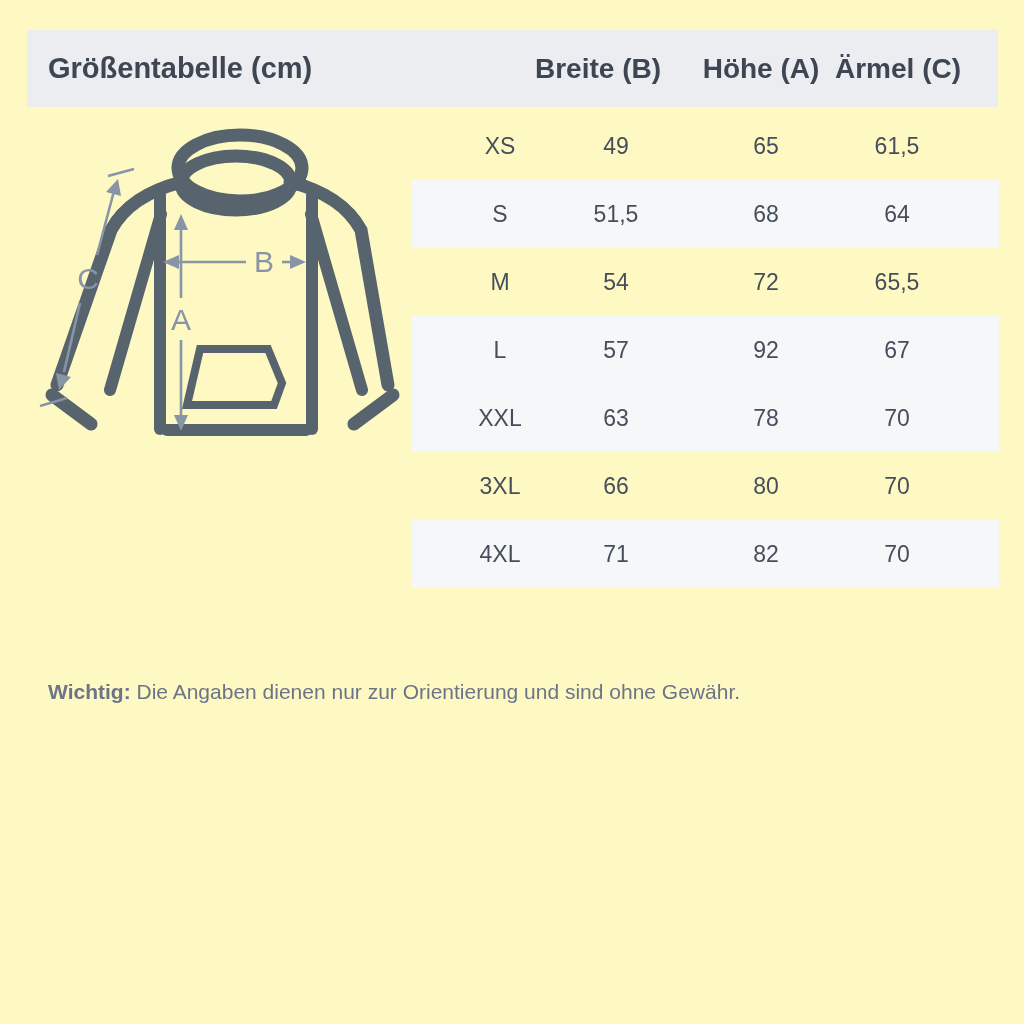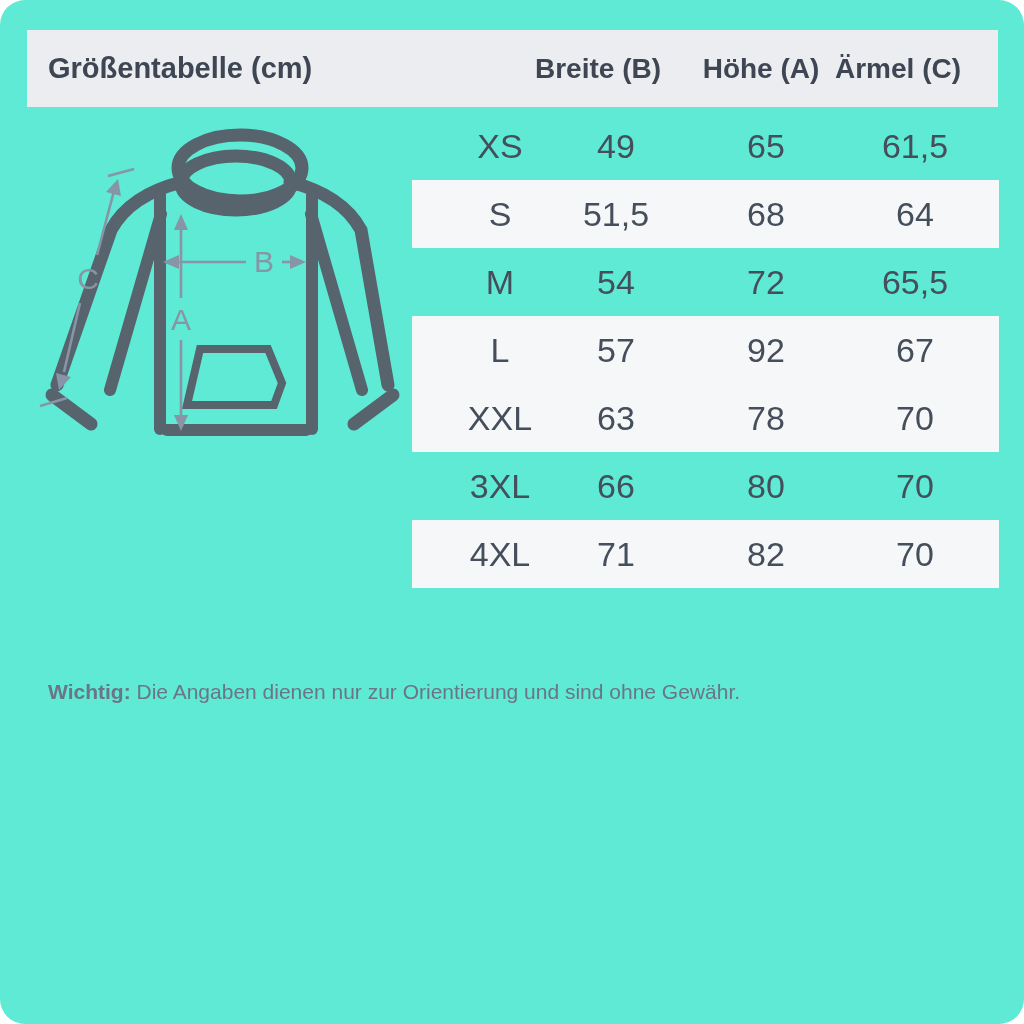--- a/index.html
+++ b/index.html
@@ -1,41 +1,41 @@
 <!DOCTYPE html>
 <html><head>
 <meta charset="utf-8">
 <style>
   html,body{margin:0;padding:0;background:#ffffff;}
   body{width:1024px;height:1024px;font-family:"Liberation Sans",sans-serif;}
-  .canvas{position:relative;width:1024px;height:1024px;background:#5eead4;overflow:hidden;border-radius:25px;}
+  .canvas{position:relative;width:1024px;height:1024px;background:#fef9c3;overflow:hidden;}
 
   
   .band{position:absolute;left:27px;top:30px;width:971px;height:77px;background:#ebedf0;}
   .title{position:absolute;left:21px;top:0;height:77px;line-height:77px;
          font-size:29px;font-weight:bold;color:#3d4652;white-space:nowrap;}
   .hcol{position:absolute;top:0;height:68px;line-height:77px;transform:translateX(-50%);
         font-size:28px;font-weight:bold;color:#3d4652;white-space:nowrap;}
   .hcol.b{left:571px;}
   .hcol.a{left:734px;}
   .hcol.c{left:871px;}
 
   
   .diagram{position:absolute;left:30px;top:122px;width:375px;height:340px;}
 
   
   .rows{position:absolute;left:412px;top:112px;width:587px;}
   .row{position:relative;height:68px;}
   .row.striped{background:#f6f7f9;}
   .cell{position:absolute;top:0;height:68px;line-height:68px;transform:translateX(-50%);
-        font-size:34px;color:#454e5b;white-space:nowrap;}
+        font-size:23px;color:#454e5b;white-space:nowrap;}
   .c-size{left:88px;}
   .c-b{left:204px;}
   .c-a{left:354px;}
-  .c-c{left:503px;}
+  .c-c{left:485px;}
 
   
   .note{position:absolute;left:48px;top:670px;width:920px;
         font-size:21px;line-height:43px;color:#6b7587;}
   .note .bold{font-weight:bold;}
 </style>
 </head>
 <body>
 
 <div class="canvas">

